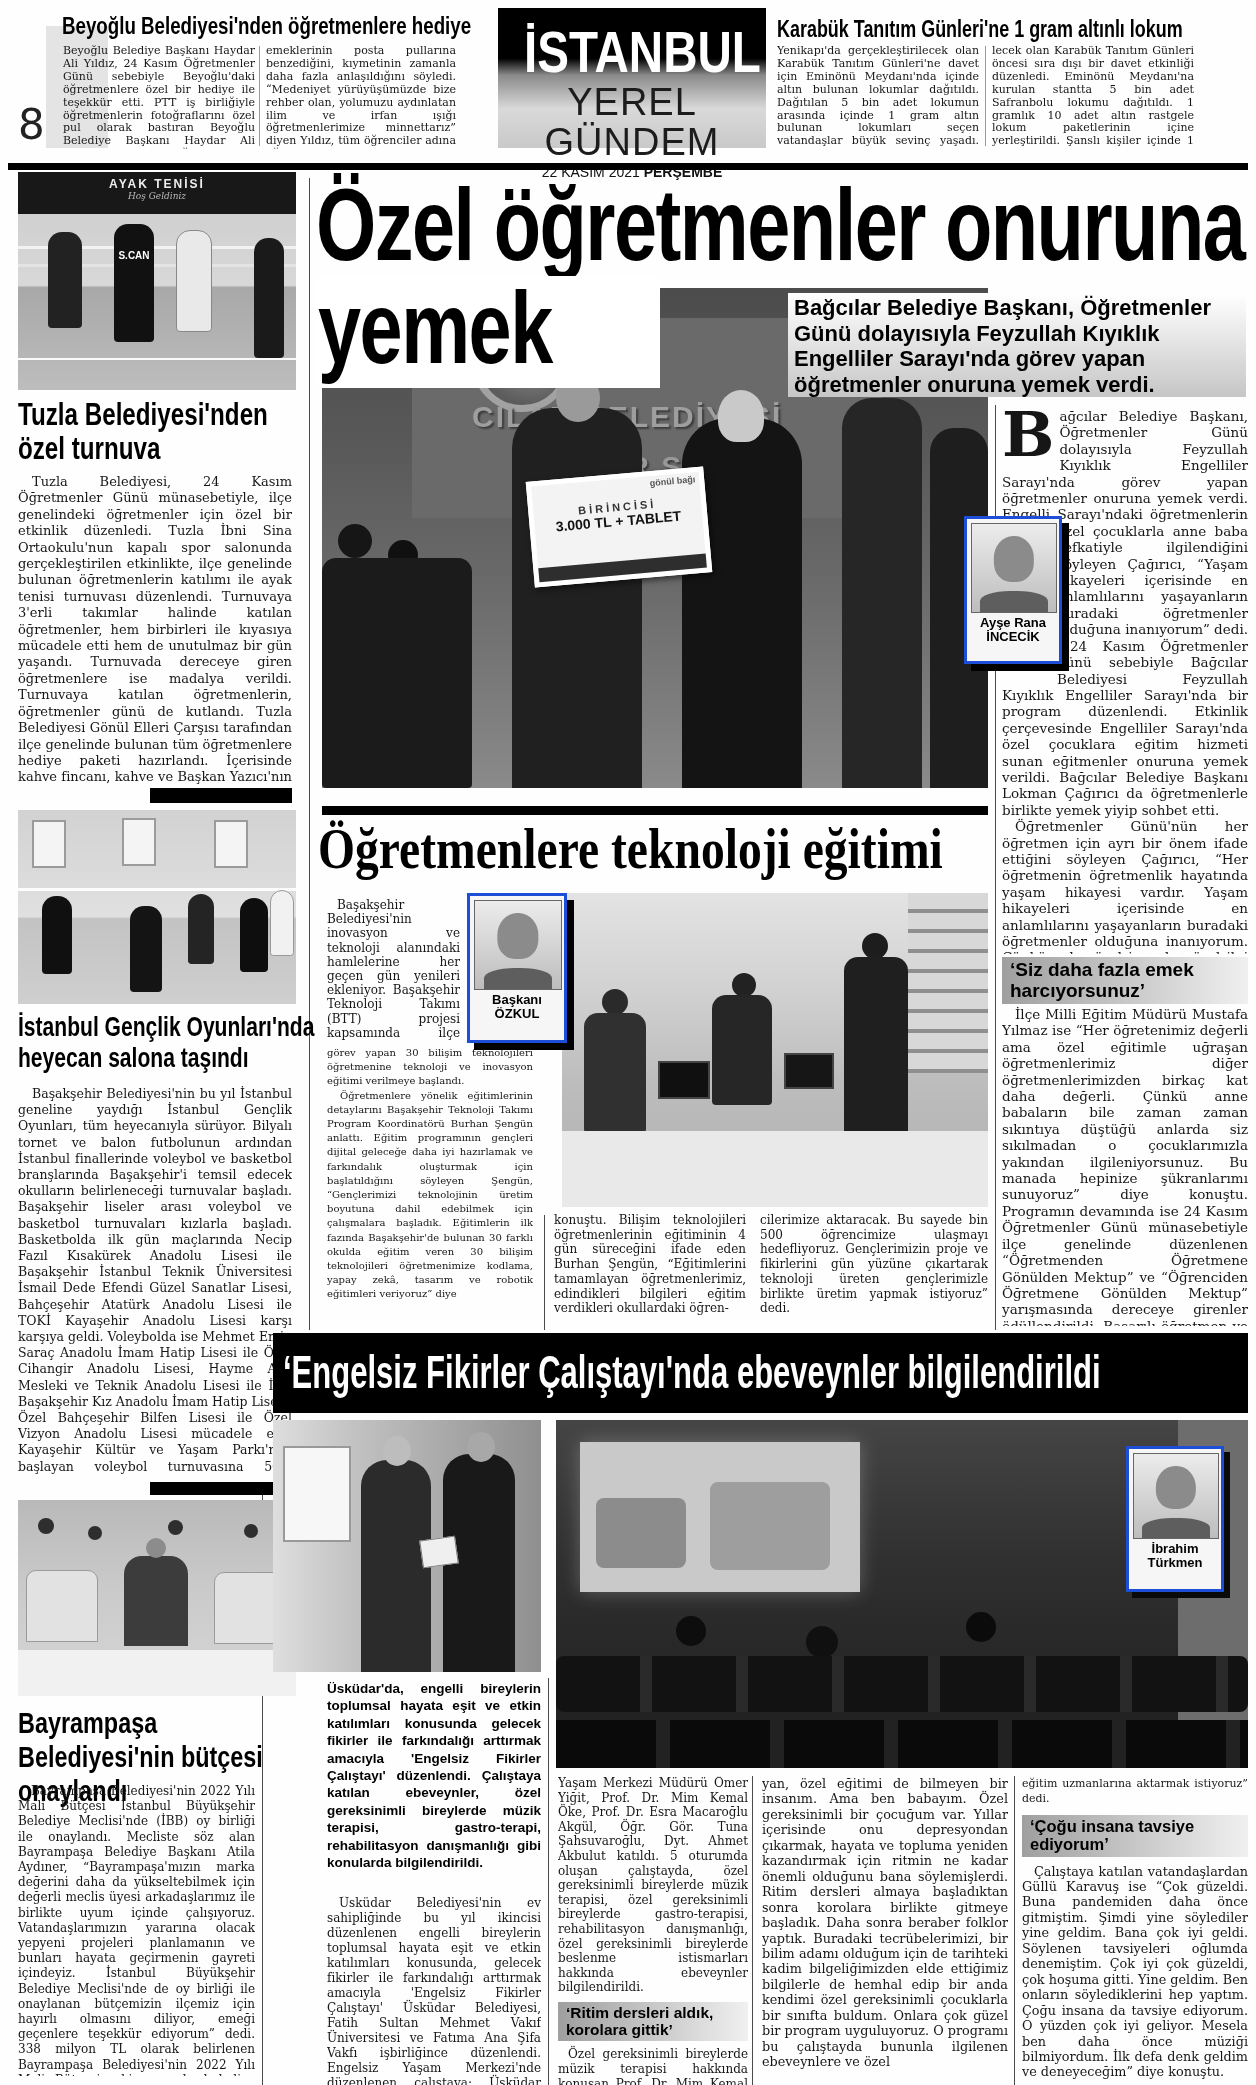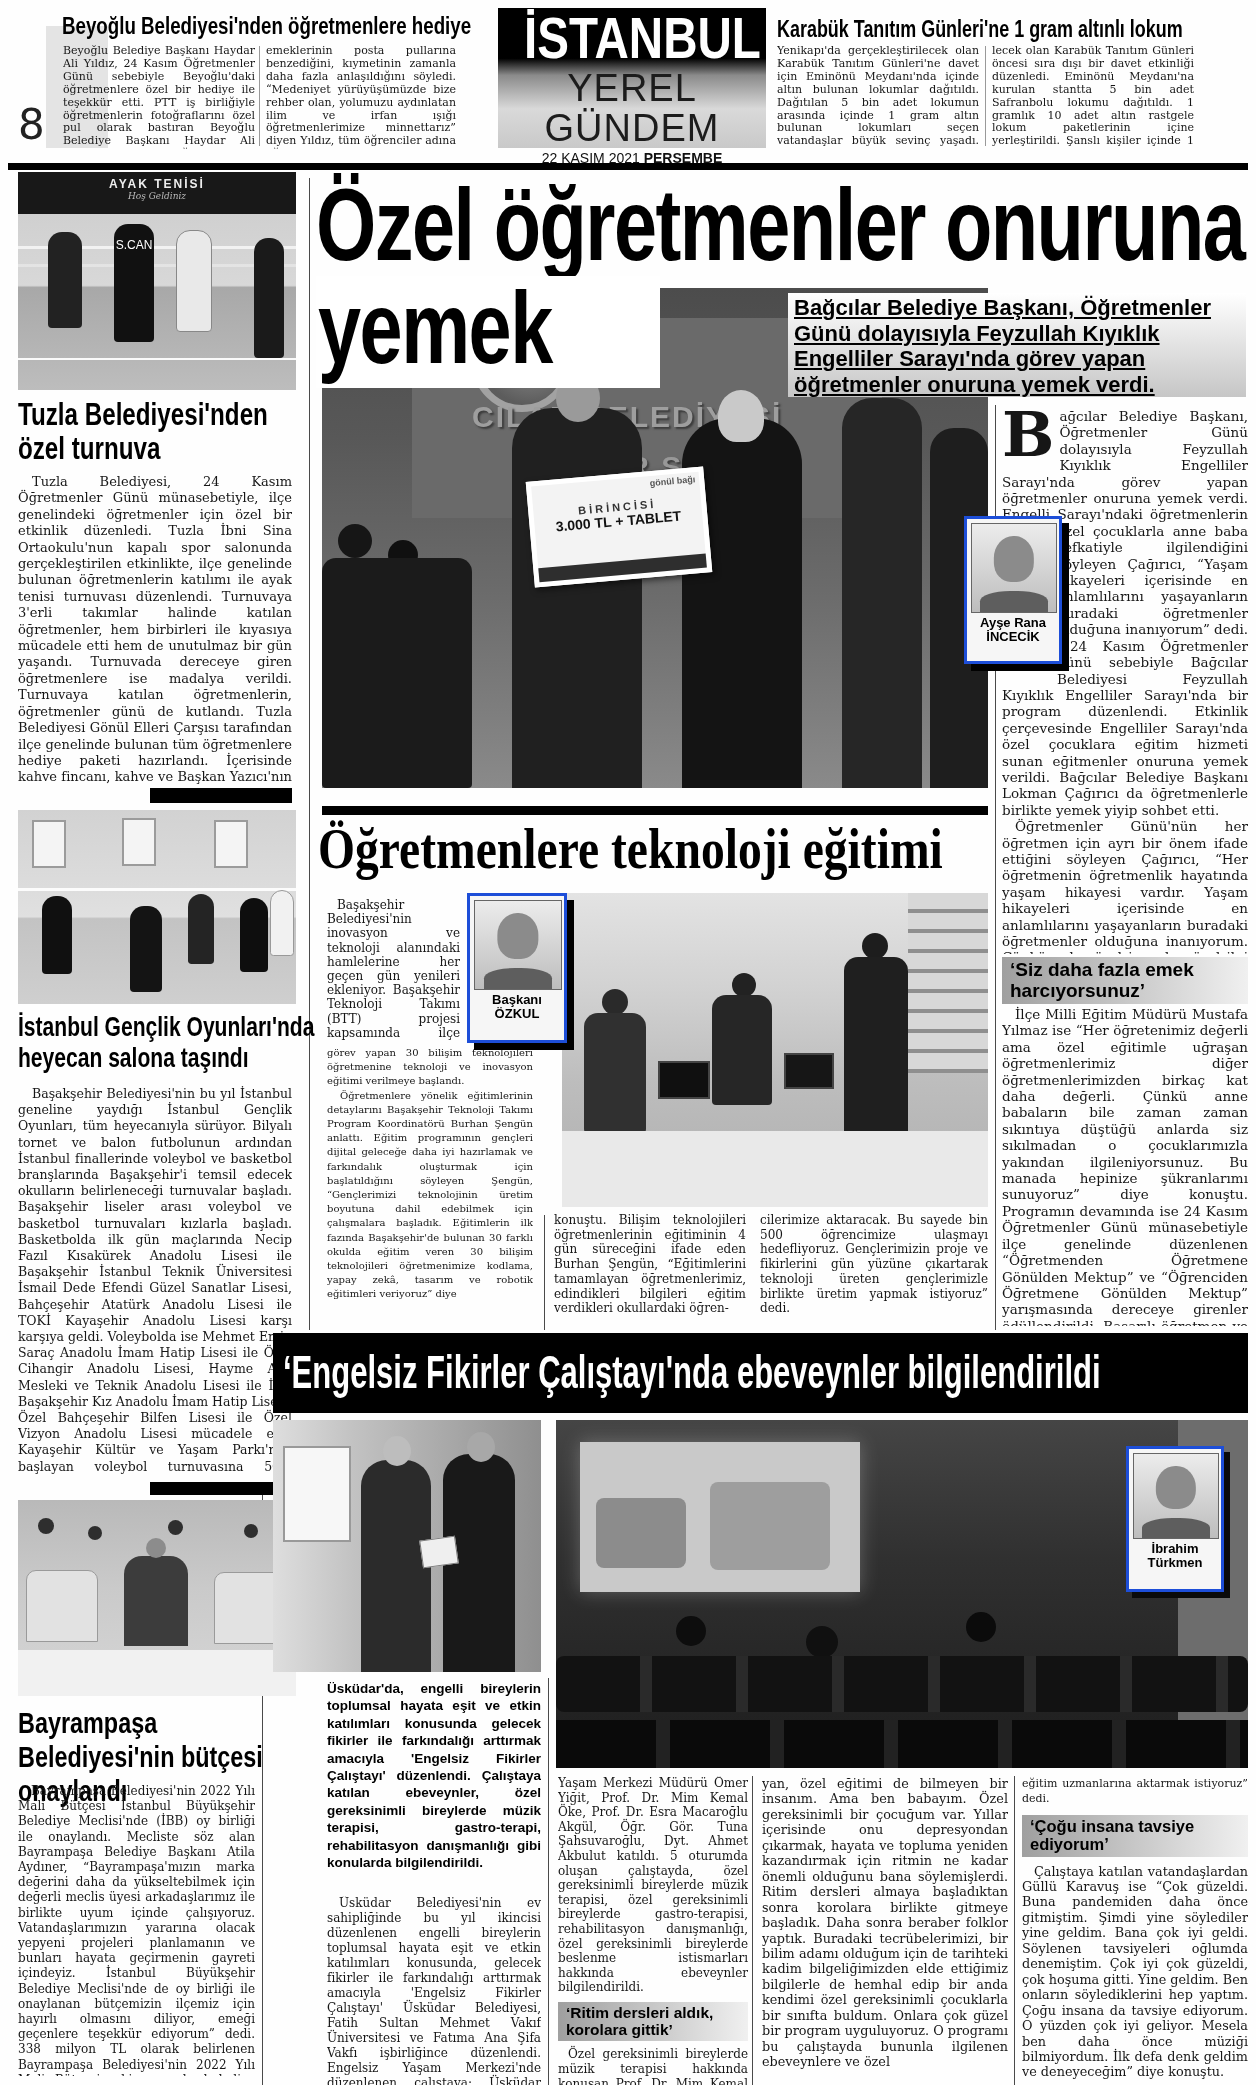--- a/index.html
+++ b/index.html
@@ -36,21 +36,21 @@
 
   <div class="abs" style="left:46px;top:26px;width:62px;height:122px;background:#e4e4e4;"></div>
   <div class="abs" style="left:18px;top:100px;font-family:'DejaVu Sans',sans-serif;font-size:42px;color:#222;">8</div>
 
   <div class="abs" style="left:62px;top:12px;"><span class="cond" style="font-size:24px;transform:scaleX(.78);">Beyoğlu Belediyesi'nden öğretmenlere hediye</span></div>
   <div class="abs serif" style="left:63px;top:45px;width:192px;height:104px;font-size:11px;line-height:12.9px;overflow:hidden;">Beyoğlu Belediye Başkanı Haydar Ali Yıldız, 24 Kasım Öğretmenler Günü sebebiyle Beyoğlu'daki öğretmenlere özel bir hediye ile teşekkür etti. PTT iş birliğiyle öğretmenlerin fotoğraflarını özel pul olarak bastıran Beyoğlu Belediye Başkanı Haydar Ali Yıldız, öğretmenlerin üzerimizdeki</div>
   <div class="vline" style="left:259px;top:46px;height:100px;background:#999;"></div>
   <div class="abs serif" style="left:266px;top:45px;width:190px;height:104px;font-size:11px;line-height:12.9px;overflow:hidden;">emeklerinin posta pullarına benzediğini, kıymetinin zamanla daha fazla anlaşıldığını söyledi. “Medeniyet yürüyüşümüzde bize rehber olan, yolumuzu aydınlatan ilim ve irfan ışığı öğretmenlerimize minnettarız” diyen Yıldız, tüm öğrenciler adına öğretmenlere teşekkür etti.</div>
 
   <div class="abs" style="left:498px;top:8px;width:268px;height:140px;background:linear-gradient(180deg,#000 0%,#000 36%,#8a8a8a 48%,#d9d9d9 72%,#c9c9c9 100%);text-align:center;">
-    <div style="padding-top:2px;"><span class="cond" style="color:#fff;font-size:58px;line-height:56px;transform:scaleX(.82);transform-origin:50% 0;">İSTANBUL</span></div>
+    <div style="padding-top:16px;"><span class="cond" style="color:#fff;font-size:58px;line-height:56px;transform:scaleX(.82);transform-origin:50% 0;">İSTANBUL</span></div>
     <div style="font-family:'Liberation Sans',sans-serif;font-size:38px;line-height:40px;color:#1c1c1c;letter-spacing:1px;margin-top:2px;">YEREL GÜNDEM</div>
     <div style="font-family:'Liberation Sans',sans-serif;font-size:14px;color:#111;margin-top:2px;">
       <span>22 KASIM 2021</span>
       <b>PERŞEMBE</b>
     </div>
   </div>
 
   <div class="abs" style="left:777px;top:16px;"><span class="cond" style="font-size:23px;transform:scaleX(.78);">Karabük Tanıtım Günleri'ne 1 gram altınlı lokum</span></div>
   <div class="abs serif" style="left:777px;top:45px;width:202px;height:104px;font-size:11px;line-height:12.9px;overflow:hidden;">Yenikapı'da gerçekleştirilecek olan Karabük Tanıtım Günleri'ne davet için Eminönü Meydanı'nda içinde altın bulunan lokumlar dağıtıldı. Dağıtılan 5 bin adet lokumun arasında içinde 1 gram altın bulunan lokumları seçen vatandaşlar büyük sevinç yaşadı. Karabük Dernekler Federasyonu, 25-28 Kasım tarihleri arasında gerçekleştiri-</div>
   <div class="vline" style="left:985px;top:46px;height:100px;background:#999;"></div>
@@ -62,21 +62,21 @@
   <div class="vline" style="left:262px;top:1490px;height:595px;"></div>
 
   <div class="photo" style="left:18px;top:172px;width:278px;height:218px;background:linear-gradient(180deg,#cbcbcb 0%,#d8d8d8 52%,#a8a8a8 53%,#bdbdbd 100%);">
     <div class="abs" style="left:0;top:0;width:100%;height:42px;background:#181818;text-align:center;">
       <div style="color:#eee;font-family:'Liberation Sans',sans-serif;font-weight:bold;font-size:12px;padding-top:5px;letter-spacing:2px;">AYAK TENİSİ</div>
       <div style="color:#bbb;font-family:'DejaVu Serif',serif;font-style:italic;font-size:9px;">Hoş Geldiniz</div>
     </div>
     <div class="abs" style="left:0;top:74px;width:100%;height:3px;background:#f2f2f2;box-shadow:0 18px 0 rgba(255,255,255,.35);"></div>
     <div class="sil" style="left:30px;top:60px;width:34px;height:96px;background:#222;"></div>
     <div class="sil" style="left:96px;top:52px;width:40px;height:118px;background:#111;text-align:center;">
-      <span style="color:#fff;font-family:'Liberation Sans',sans-serif;font-weight:normal;font-size:12px;display:block;margin-top:14px;">S.CAN</span>
+      <span style="color:#fff;font-family:'Liberation Sans',sans-serif;font-weight:bold;font-size:10px;display:block;margin-top:26px;">S.CAN</span>
     </div>
     <div class="sil" style="left:158px;top:58px;width:34px;height:100px;background:#e9e9e9;border:1px solid #888;"></div>
     <div class="sil" style="left:236px;top:66px;width:30px;height:120px;background:#1a1a1a;"></div>
     <div class="abs" style="left:0;top:186px;width:100%;height:2px;background:#fafafa;"></div>
   </div>
 
   <div class="abs" style="left:18px;top:398px;width:380px;">
     <span class="hwrap" style="font-size:31px;line-height:34px;transform:scaleX(.78);width:372px;">Tuzla Belediyesi'nden özel turnuva</span>
   </div>
   <div class="abs serif" style="left:18px;top:474px;width:274px;height:312px;font-size:13px;line-height:16.4px;text-indent:14px;overflow:hidden;">Tuzla Belediyesi, 24 Kasım Öğretmenler Günü münasebetiyle, ilçe genelindeki öğretmenler için özel bir etkinlik düzenledi. Tuzla İbni Sina Ortaokulu'nun kapalı spor salonunda gerçekleştirilen etkinlikte, ilçe genelinde bulunan öğretmenlerin katılımı ile ayak tenisi turnuvası düzenlendi. Turnuvaya 3'erli takımlar halinde katılan öğretmenler, hem birbirleri ile kıyasıya mücadele etti hem de unutulmaz bir gün yaşandı. Turnuvada dereceye giren öğretmenlere ise madalya verildi. Turnuvaya katılan öğretmenlerin, öğretmenler günü de kutlandı. Tuzla Belediyesi Gönül Elleri Çarşısı tarafından ilçe genelinde bulunan tüm öğretmenlere hediye paketi hazırlandı. İçerisinde kahve fincanı, kahve ve Başkan Yazıcı'nın kutlama mesajının olduğu not öğretmenlere tek tek teslim edildi.</div>
@@ -146,21 +146,21 @@
 
     <div class="abs" style="left:208px;top:186px;width:168px;height:96px;background:#f3f3f3;border:5px solid #fff;transform:rotate(-5deg);box-shadow:2px 3px 6px rgba(0,0,0,.55);text-align:center;">
       <div style="position:absolute;right:4px;top:2px;font-family:'Liberation Sans',sans-serif;font-size:9px;font-weight:bold;color:#555;">gönül bağı</div>
       <div style="margin-top:22px;font-family:'Liberation Sans',sans-serif;font-size:11px;font-weight:bold;letter-spacing:3px;color:#333;">BİRİNCİSİ</div>
       <div style="font-family:'Liberation Sans',sans-serif;font-size:14px;font-weight:bold;color:#111;">3.000 TL + TABLET</div>
       <div style="position:absolute;left:0;bottom:0;width:100%;height:14px;background:#2e2e2e;"></div>
     </div>
   </div>
 
   <div class="abs" style="left:788px;top:293px;width:446px;height:100px;z-index:4;background:linear-gradient(180deg,#ffffff 0%,#c6c6c6 100%);
-              font-family:'Liberation Sans',sans-serif;font-weight:bold;font-size:22px;line-height:25.5px;color:#000;padding:2px 6px;overflow:hidden;text-decoration:underline;">Bağcılar Belediye Başkanı, Öğretmenler Günü dolayısıyla Feyzullah Kıyıklık Engelliler Sarayı'nda görev yapan öğretmenler onuruna yemek verdi.</div>
+              font-family:'Liberation Sans',sans-serif;font-weight:bold;font-size:22px;line-height:25.5px;color:#000;padding:2px 6px;overflow:hidden;">Bağcılar Belediye Başkanı, Öğretmenler Günü dolayısıyla Feyzullah Kıyıklık Engelliler Sarayı'nda görev yapan öğretmenler onuruna yemek verdi.</div>
 
   <div class="vline" style="left:995px;top:405px;height:925px;"></div>
 
   <div class="byline" style="left:964px;top:516px;width:84px;height:134px;">
     <div class="pic" style="height:88px;">
       <div class="head"></div>
       <div class="sh"></div>
     </div>
     <div class="nm">Ayşe Rana</div>
     <div class="nm" style="padding-top:0;">İNCECİK</div>

